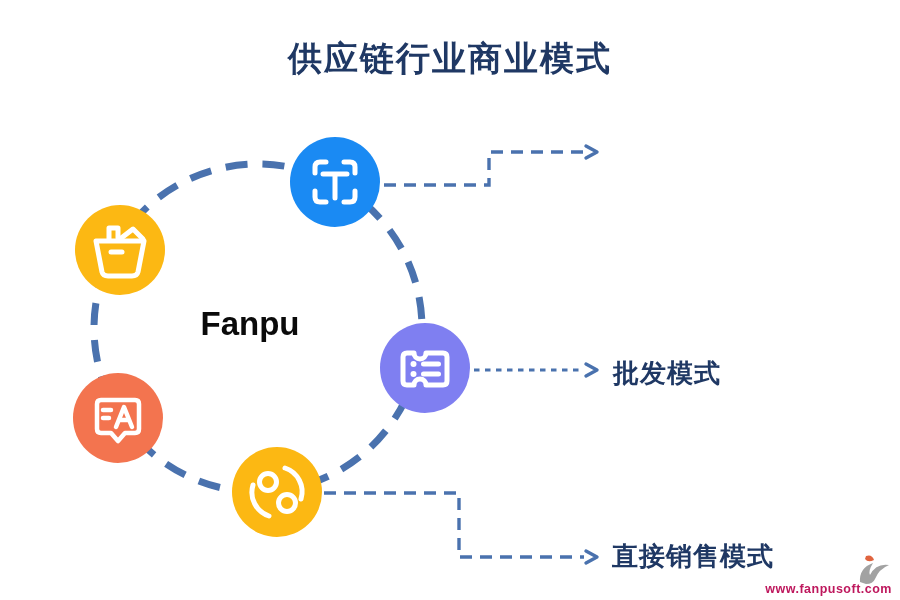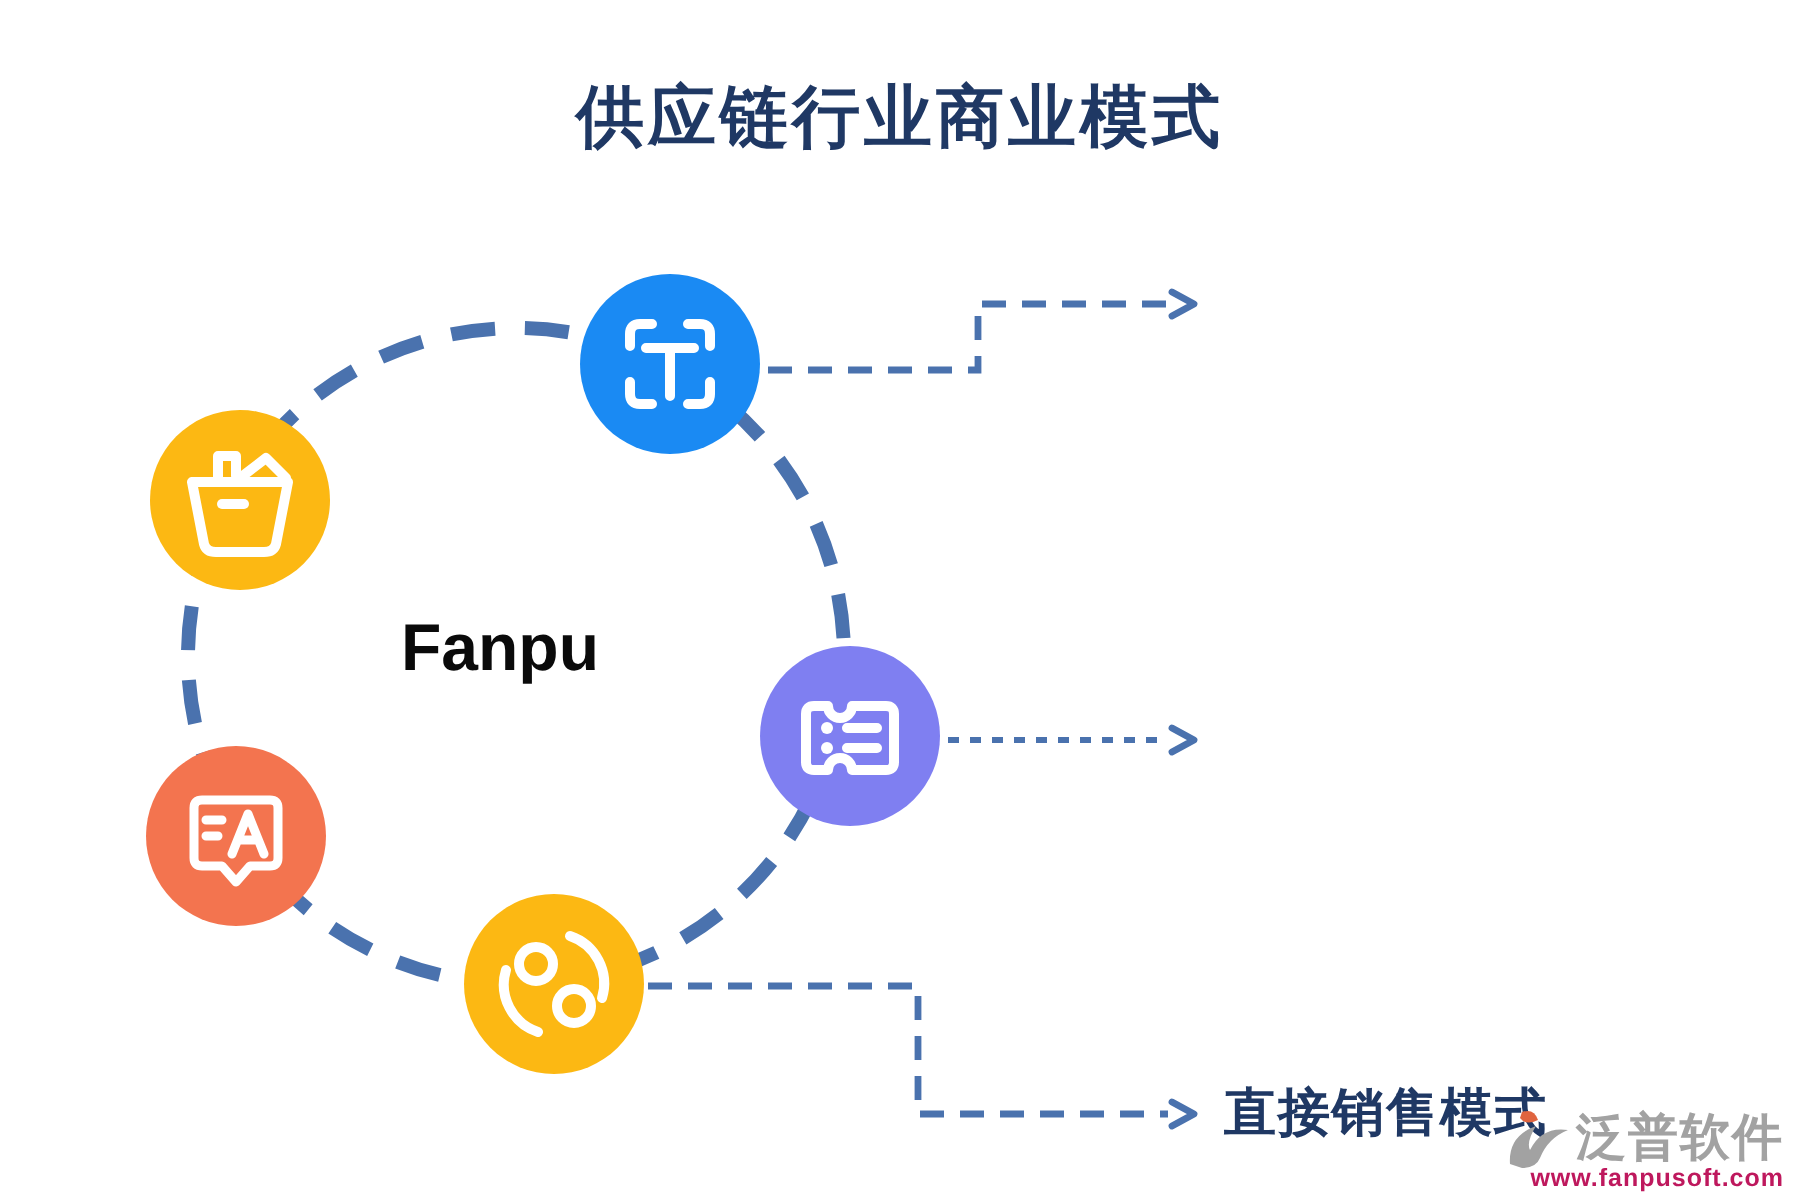--- a/index.html
+++ b/index.html
@@ -106,26 +106,26 @@
       <circle cx="45" cy="45" r="45" fill="#fcb813"></circle>
       <circle class="icon-stroke" stroke-width="5" cx="36" cy="35" r="8.5"></circle>
       <circle class="icon-stroke" stroke-width="5" cx="55" cy="56" r="8.5"></circle>
       <path class="icon-stroke" stroke-width="5" d="M53,21 A25,25 0 0 1 69,52"></path>
       <path class="icon-stroke" stroke-width="5" d="M37,69 A25,25 0 0 1 21,38"></path>
     </svg>
   </div>
 
   <div class="center-label">Fanpu</div>
 
+  <div class="mode-label label-2">批发模式</div>
   <div class="mode-label label-3">直接销售模式</div>
 
   <div class="watermark">
     <div class="wm-row">
       <svg width="36" height="32" viewBox="0 0 36 32">
         <path d="M10,3 Q16,1 18,7 Q12,10 9,6 Z" fill="#e0643f"></path>
         <path d="M4,29 Q3,15 17,10 Q12,18 14,22 Q20,10 33,12 Q23,16 19,26 Q17,31 10,31 Z" fill="#a2a2a2"></path>
       </svg>
-      <span class="wm-brand">泛普软件</span>
     </div>
     <div class="wm-url">www.fanpusoft.com</div>
   </div>
 
 </div>
 
 </body></html>

